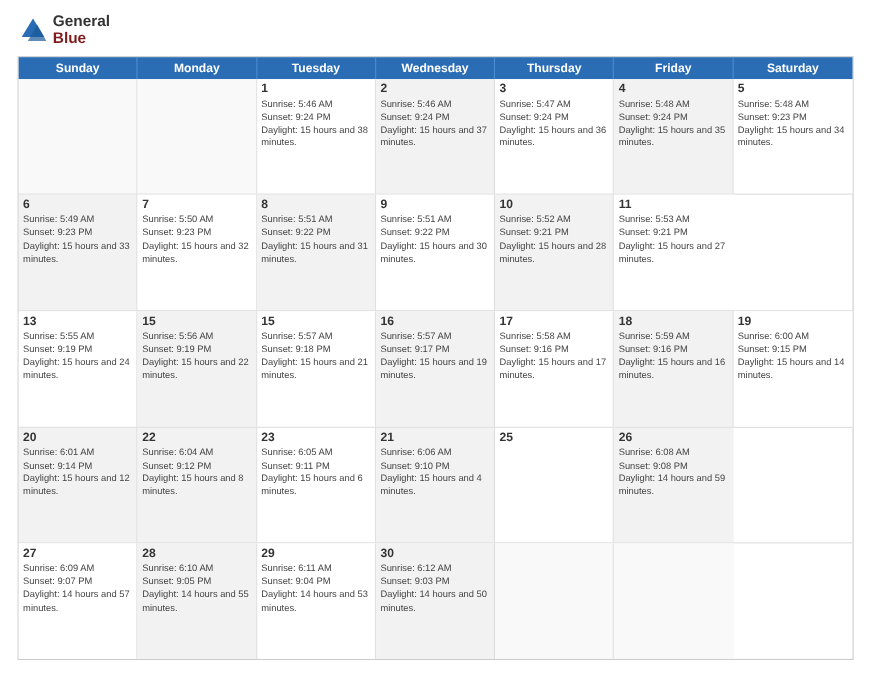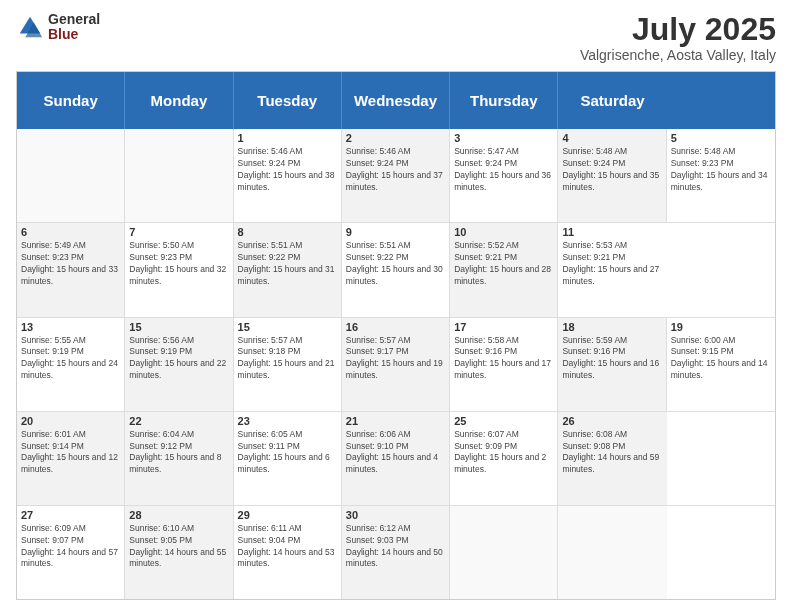--- a/index.html
+++ b/index.html
@@ -67,23 +67,23 @@
       flex-direction: column;
       border: 1px solid #ccc;
     }
     .cal-header {
       display: grid;
       grid-template-columns: repeat(7, 1fr);
       background: #2a6db5;
     }
     .cal-header-cell {
       color: #fff;
-      font-size: 15px;
-      font-weight: bold;
-      padding: 20px 4px;
+      font-size: 11px;
+      font-weight: bold;
+      padding: 4px 4px;
       text-align: center;
       border-right: 1px solid #4a8dd0;
     }
     .cal-header-cell:last-child { border-right: none; }
     .cal-body {
       flex: 1;
       display: flex;
       flex-direction: column;
     }
     .cal-row {
@@ -125,33 +125,30 @@
     <div class="logo">
       <svg class="logo-icon" viewBox="0 0 30 30">
         <polygon points="15,4 26,22 4,22" fill="#2a6db5"></polygon>
         <polygon points="19,10 28,26 10,26" fill="#1a5a9a" opacity="0.7"></polygon>
       </svg>
       <div class="logo-text">
         <span class="logo-general">General</span>
         <span class="logo-blue">Blue</span>
       </div>
     </div>
-    <div class="title-block">
-      <div class="main-title">July 2025</div>
-      <div class="subtitle">Valgrisenche, Aosta Valley, Italy</div>
-    </div>
   </div>
 
   <div class="calendar">
     <div class="cal-header">
     <div class="cal-header-cell">Sunday</div>
         <div class="cal-header-cell">Monday</div>
         <div class="cal-header-cell">Tuesday</div>
         <div class="cal-header-cell">Wednesday</div>
         <div class="cal-header-cell">Thursday</div>
+        <div class="cal-header-cell">Friday</div>
         <div class="cal-header-cell">Saturday</div>
       </div>
     <div class="cal-body">
     <div class="cal-row">
           <div class="cal-cell empty"></div>
           <div class="cal-cell empty"></div>
           <div class="cal-cell">
             <span class="day-num">1</span>
             <div class="day-info">Sunrise: 5:46 AM<br>Sunset: 9:24 PM<br>Daylight: 15 hours and 38 minutes.</div>
           </div>
@@ -240,21 +237,20 @@
           <div class="cal-cell">
             <span class="day-num">23</span>
             <div class="day-info">Sunrise: 6:05 AM<br>Sunset: 9:11 PM<br>Daylight: 15 hours and 6 minutes.</div>
           </div>
           <div class="cal-cell shaded">
             <span class="day-num">21</span>
             <div class="day-info">Sunrise: 6:06 AM<br>Sunset: 9:10 PM<br>Daylight: 15 hours and 4 minutes.</div>
           </div>
           <div class="cal-cell">
             <span class="day-num">25</span>
-            <div class="day-info">Sunrise: 6:07 AM<br>Sunset: 9:09 PM<br>Daylight: 15 hours and 2 minutes.</div>
           </div>
           <div class="cal-cell shaded">
             <span class="day-num">26</span>
             <div class="day-info">Sunrise: 6:08 AM<br>Sunset: 9:08 PM<br>Daylight: 14 hours and 59 minutes.</div>
           </div>
         </div>
         <div class="cal-row">
           <div class="cal-cell">
             <span class="day-num">27</span>
             <div class="day-info">Sunrise: 6:09 AM<br>Sunset: 9:07 PM<br>Daylight: 14 hours and 57 minutes.</div>

